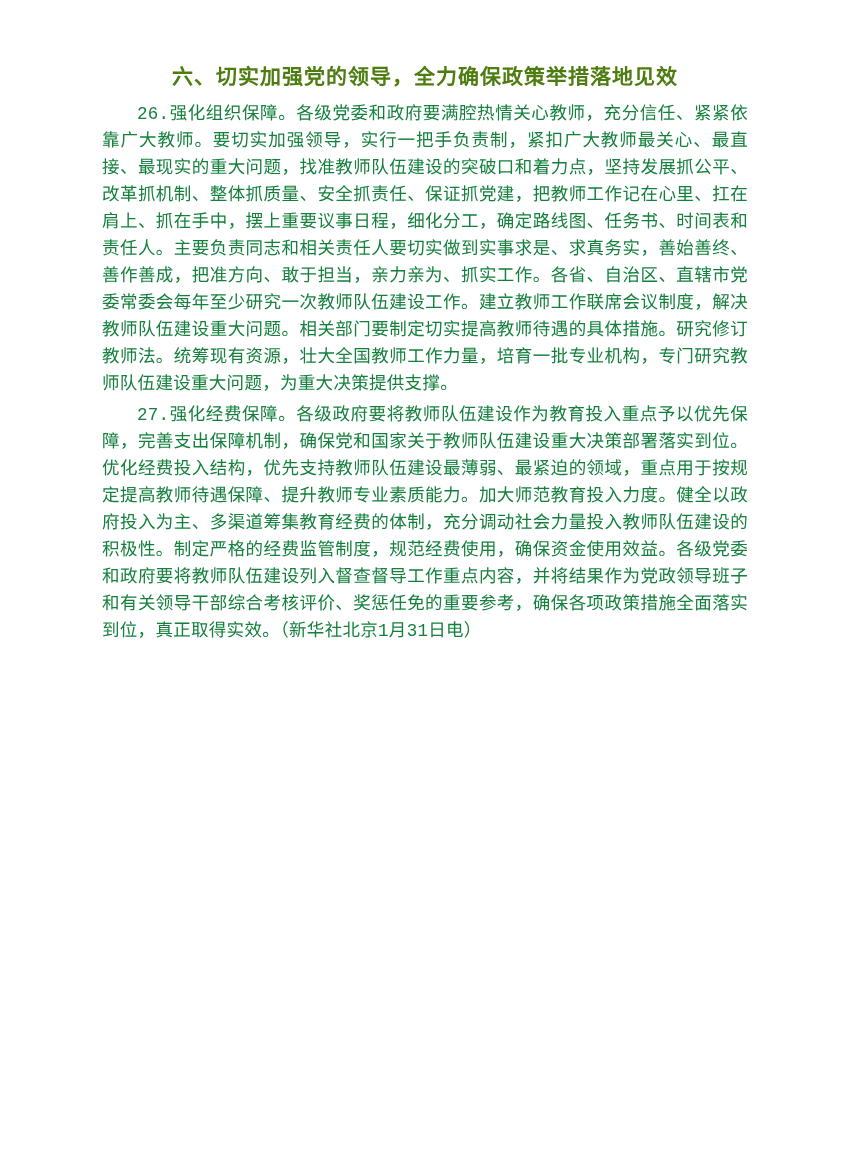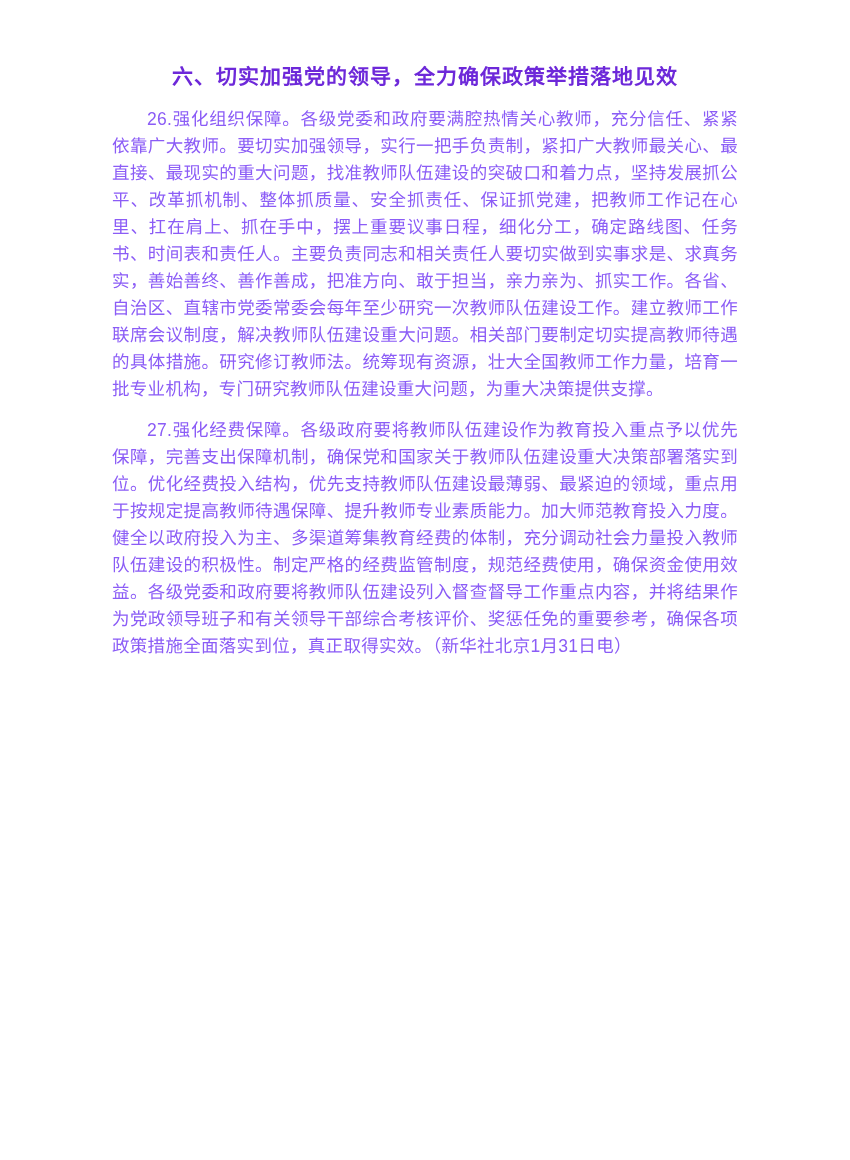--- a/index.html
+++ b/index.html
@@ -22,38 +22,38 @@
     height: 1160px;
     background: #ffffff;
     box-sizing: border-box;
     padding: 62px 98px 0 98px;
   }
   .doc-heading {
     font-family: "Liberation Sans", "DejaVu Sans", sans-serif;
     font-weight: 700;
     font-size: 21px;
     line-height: 30px;
-    color: #6d28d9;
+    color: #4d7c0f;
     text-align: center;
     margin: 0 0 9px 0;
     letter-spacing: 1px;
   }
   .doc-body {
     color: #2b2b2b;
   }
   .doc-paragraph {
-    font-family: Liberation Sans, sans-serif;
+    font-family: Liberation Mono, monospace;
     font-size: 17.5px;
     line-height: 27px;
     text-align: justify;
     text-justify: inter-ideograph;
     text-indent: 2em;
-    margin: 14px;
+    margin: 4px;
     letter-spacing: 0.3px;
-    color: #8b5cf6;
+    color: #15803d;
     word-break: break-all;
   }
 </style>
 </head>
 <body>
 
 <div class="doc-page">
   <h2 class="doc-heading">六、切实加强党的领导，全力确保政策举措落地见效</h2>
   <div class="doc-body">
     <p class="doc-paragraph">26.强化组织保障。各级党委和政府要满腔热情关心教师，充分信任、紧紧依靠广大教师。要切实加强领导，实行一把手负责制，紧扣广大教师最关心、最直接、最现实的重大问题，找准教师队伍建设的突破口和着力点，坚持发展抓公平、改革抓机制、整体抓质量、安全抓责任、保证抓党建，把教师工作记在心里、扛在肩上、抓在手中，摆上重要议事日程，细化分工，确定路线图、任务书、时间表和责任人。主要负责同志和相关责任人要切实做到实事求是、求真务实，善始善终、善作善成，把准方向、敢于担当，亲力亲为、抓实工作。各省、自治区、直辖市党委常委会每年至少研究一次教师队伍建设工作。建立教师工作联席会议制度，解决教师队伍建设重大问题。相关部门要制定切实提高教师待遇的具体措施。研究修订教师法。统筹现有资源，壮大全国教师工作力量，培育一批专业机构，专门研究教师队伍建设重大问题，为重大决策提供支撑。</p>

